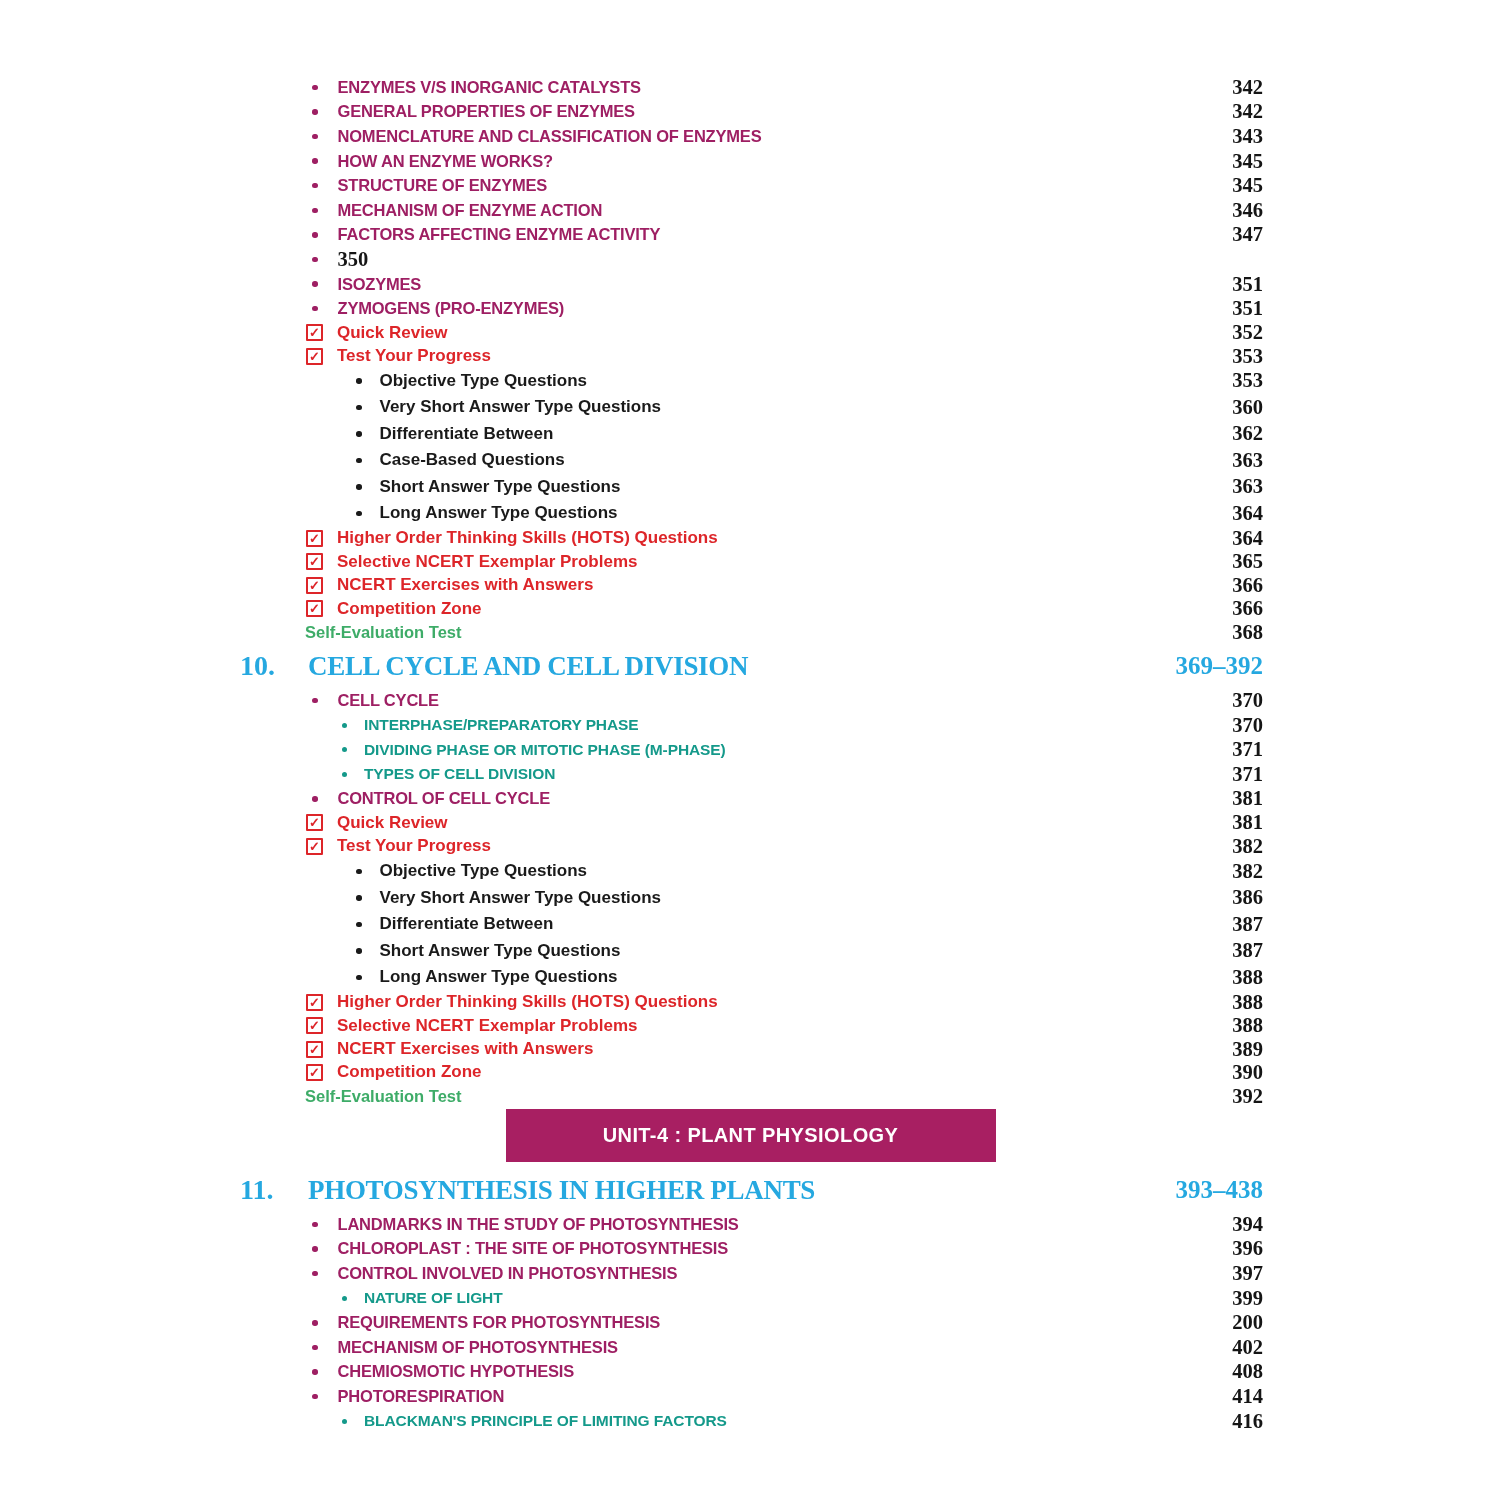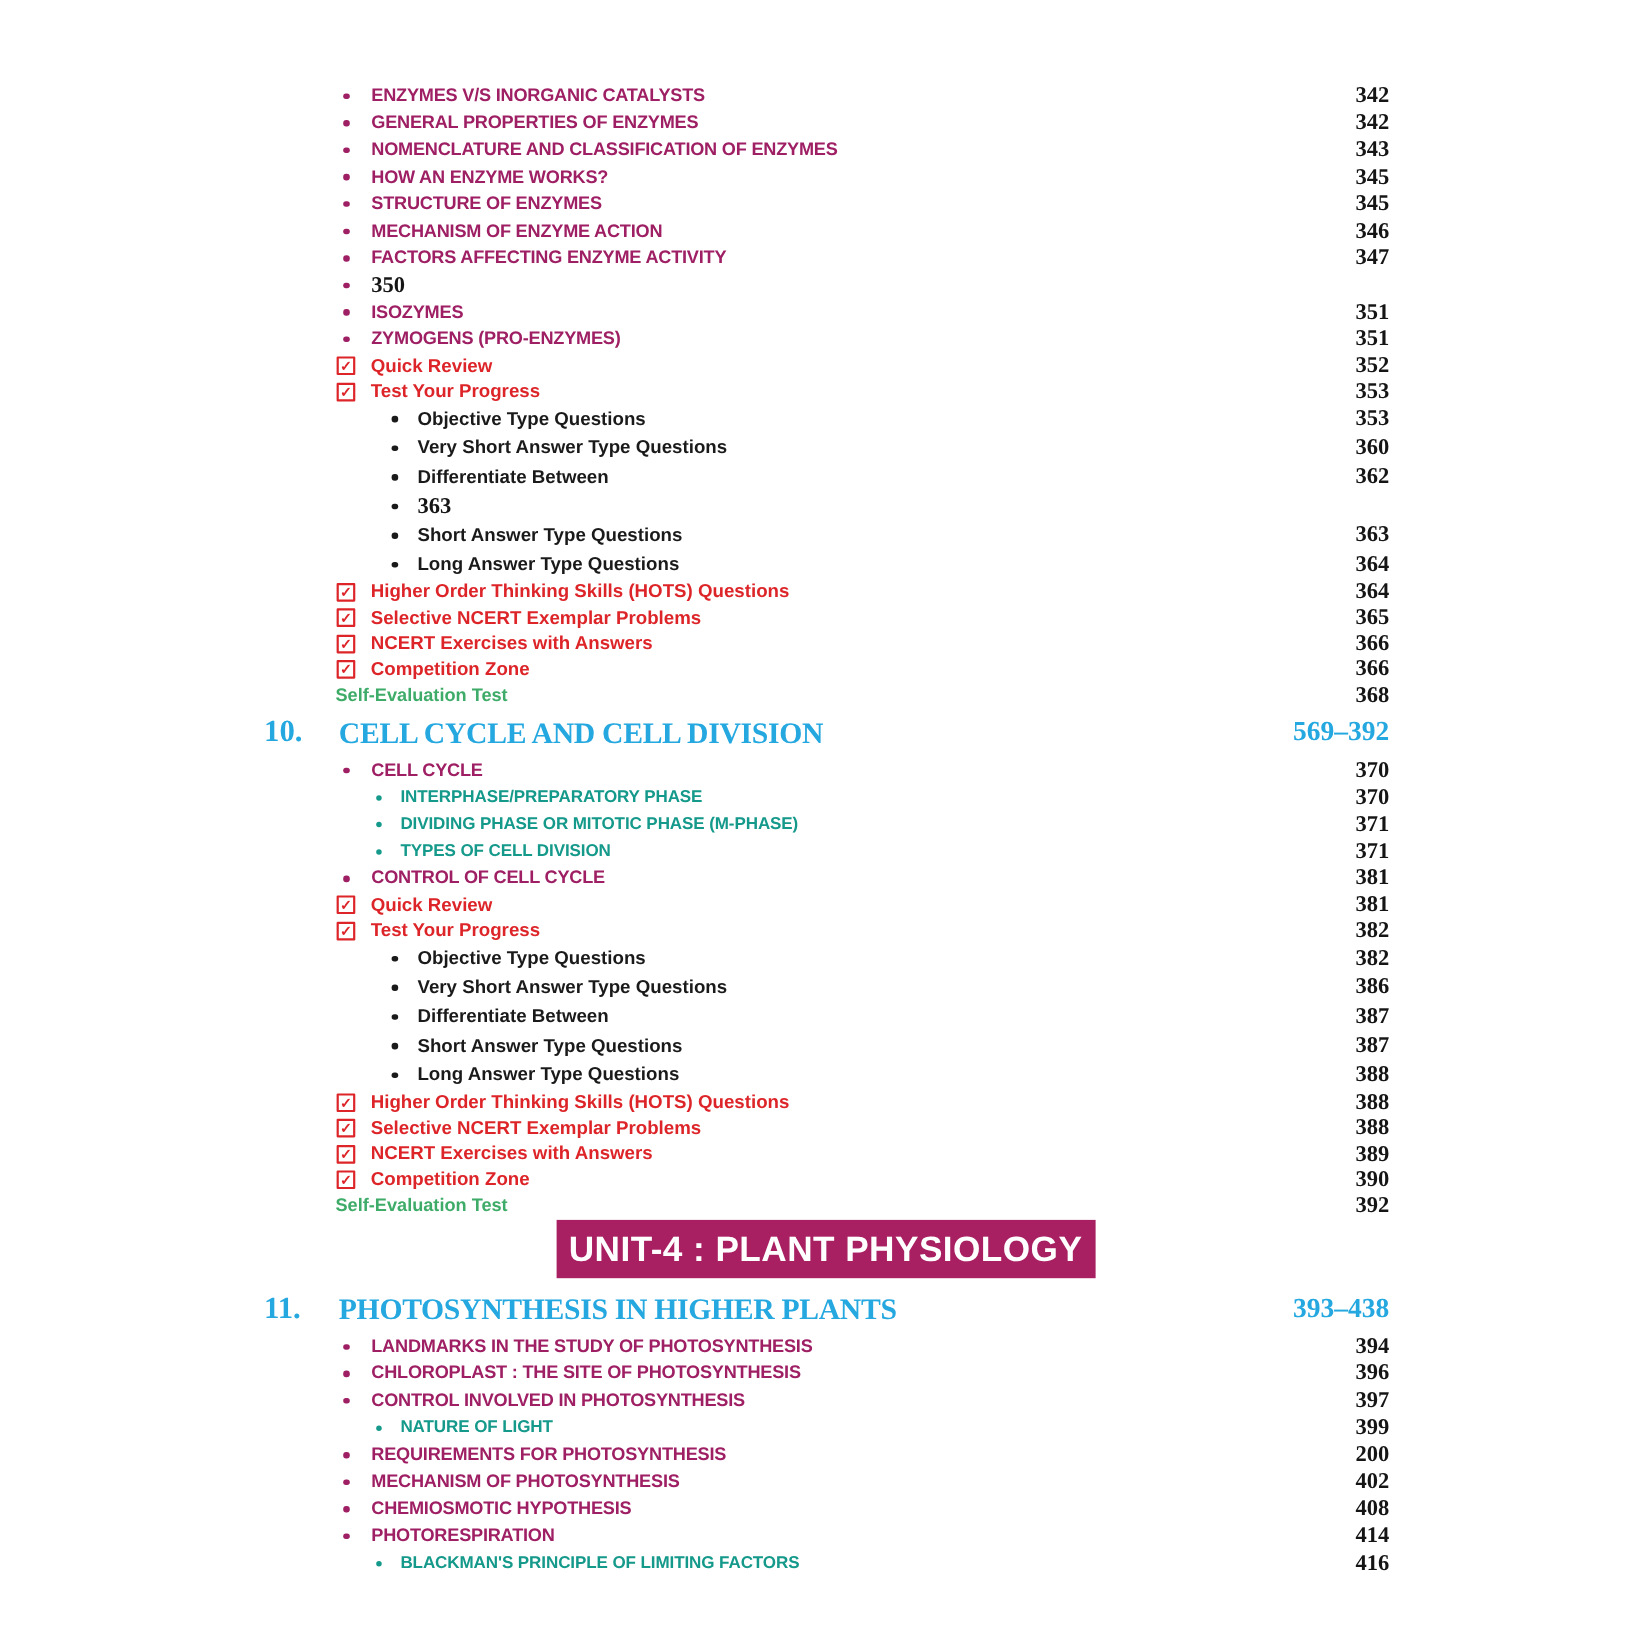--- a/index.html
+++ b/index.html
@@ -56,21 +56,21 @@
     font-weight:bold;padding-left:2px;box-sizing:border-box;
   }
   .row.chapter .label{color:var(--blue);font-size:27px;letter-spacing:-0.3px;}
   .row.chapter .page{color:var(--blue);font-size:25px;}
 
   
   .row.banner-row{height:53px;margin:1px 0 8px;justify-content:center;}
   .banner{
     width:490px;height:53px;background:var(--banner);color:#ffffff;
     display:flex;align-items:center;justify-content:center;
-    font-size:32px;font-weight:bold;letter-spacing:0.4px;white-space:nowrap;
+    font-size:20px;font-weight:bold;letter-spacing:0.4px;white-space:nowrap;
   }
 </style>
 </head>
 <body style="background: rgb(255, 255, 255);">
 
 <div id="toc">
     <div class="row topic">
       <span class="bul"></span>
       <span class="label">ENZYMES V/S INORGANIC CATALYSTS</span>
       <span class="page">342</span>
@@ -139,20 +139,21 @@
       <span class="label">Very Short Answer Type Questions</span>
       <span class="page">360</span>
     </div>
     <div class="row black">
       <span class="bul"></span>
       <span class="label">Differentiate Between</span>
       <span class="page">362</span>
     </div>
     <div class="row black">
       <span class="bul"></span>
+      <span class="label">Case-Based Questions</span>
       <span class="page">363</span>
     </div>
     <div class="row black">
       <span class="bul"></span>
       <span class="label">Short Answer Type Questions</span>
       <span class="page">363</span>
     </div>
     <div class="row black">
       <span class="bul"></span>
       <span class="label">Long Answer Type Questions</span>
@@ -178,21 +179,21 @@
       <span class="label">Competition Zone</span>
       <span class="page">366</span>
     </div>
     <div class="row selfeval">
       <span class="label">Self-Evaluation Test</span>
       <span class="page">368</span>
     </div>
     <div class="row chapter">
       <span class="num">10.</span>
       <span class="label">CELL CYCLE AND CELL DIVISION</span>
-      <span class="page">569–392</span>
+      <span class="page">369–392</span>
     </div>
     <div class="row topic">
       <span class="bul"></span>
       <span class="label">CELL CYCLE</span>
       <span class="page">370</span>
     </div>
     <div class="row teal">
       <span class="bul"></span>
       <span class="label">INTERPHASE/PREPARATORY PHASE</span>
       <span class="page">370</span>

